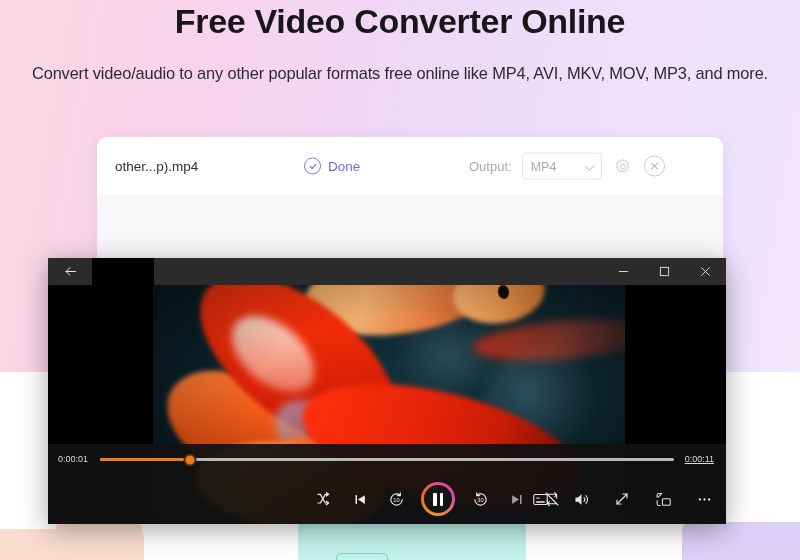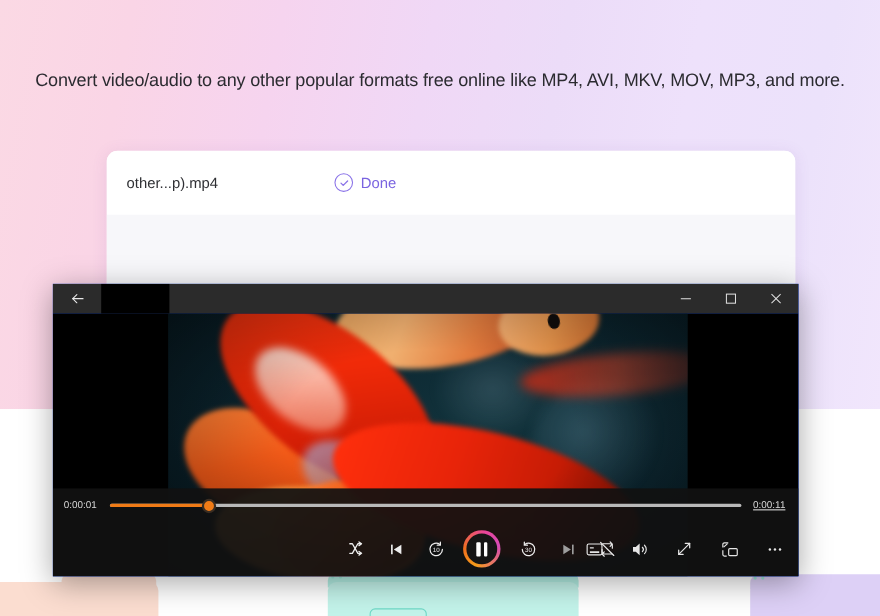--- a/index.html
+++ b/index.html
@@ -162,21 +162,21 @@
     position: absolute; left: 336px; top: 181px;
     width: 52px; height: 22px;
     border: 1px solid #6fd9c6; border-radius: 5px;
   }
   .dot-pair { position:absolute; width:3px; height:3px; border-radius:50%; background:#9ee7d8; }
 
   
   .player-window {
     position: absolute; left: 48px; top: 258px;
     width: 678px; height: 266px;
-    background: #1d4ed8;
+    background: #0f766e;
     box-shadow: 0 6px 26px rgba(0,0,0,0.35);
     overflow: hidden;
   }
   .titlebar {
     position: relative;
     height: 27px; width: 100%;
     background: #2b2b2b;
     display: flex; align-items: center;
   }
   .title-hole {
@@ -379,36 +379,56 @@
     <div class="tab-card card-mint"></div>
     <div class="mint-inner"></div>
     <div class="dot-pair" style="left:301px; top:151px;"></div>
     <div class="dot-pair" style="left:308px; top:151px;"></div>
     <div class="tab-card card-lav-tab"></div>
     <div class="tab-card card-lav"></div>
     <div class="dot-pair" style="left:685px; top:152px;"></div>
     <div class="dot-pair" style="left:692px; top:152px;"></div>
   </div>
 
+  <div class="page-title">Free Video Converter Online</div>
   <div class="page-subtitle">Convert video/audio to any other popular formats free online like MP4, AVI, MKV, MOV, MP3, and more.</div>
 
   <div class="converter-card">
 
     <div class="conv-row">
       <div class="file-name">other...p).mp4</div>
 
       <div class="status-wrap">
         <span class="check-circle">
           <svg width="10" height="10" viewBox="0 0 10 10">
               <polyline points="2,5 4,7 8,3" fill="none" stroke="#8b74e8" stroke-width="1.2" stroke-linecap="round" stroke-linejoin="round"></polyline>
             </svg>
         </span>
         <span class="status-text">Done</span>
       </div>
 
+      <div class="output-wrap">
+        <span class="output-label">Output:</span>
+        <div class="output-select">
+          <span>MP4</span>
+          <span class="select-caret"></span>
+        </div>
+        <span class="icon-btn-plain">
+          <svg width="18" height="18" viewBox="0 0 24 24" fill="none" stroke="#d4d5dd" stroke-width="1.5">
+            <circle cx="12" cy="12" r="3.2"></circle>
+            <path d="M12 2.6l1.5 2.2 2.6-.5.6 2.6 2.4 1.1-1.1 2.4 1.5 2.2-2.1 1.6.2 2.6-2.6.3-1.3 2.3-2.4-1.1-2.4 1.1-1.3-2.3-2.6-.3.2-2.6-2.1-1.6 1.5-2.2-1.1-2.4 2.4-1.1.6-2.6 2.6.5z"></path>
+          </svg>
+        </span>
+        <span class="close-circle">
+          <svg width="9" height="9" viewBox="0 0 10 10">
+              <line x1="1.5" y1="1.5" x2="8.5" y2="8.5" stroke="#b9bac3" stroke-width="1.2" stroke-linecap="round"></line>
+              <line x1="8.5" y1="1.5" x2="1.5" y2="8.5" stroke="#b9bac3" stroke-width="1.2" stroke-linecap="round"></line>
+            </svg>
+        </span>
+      </div>
     </div>
 
     <div class="conv-actions">
     </div>
   </div>
 
   <div class="player-window">
 
     <div class="titlebar">
       <div class="title-hole"></div>

